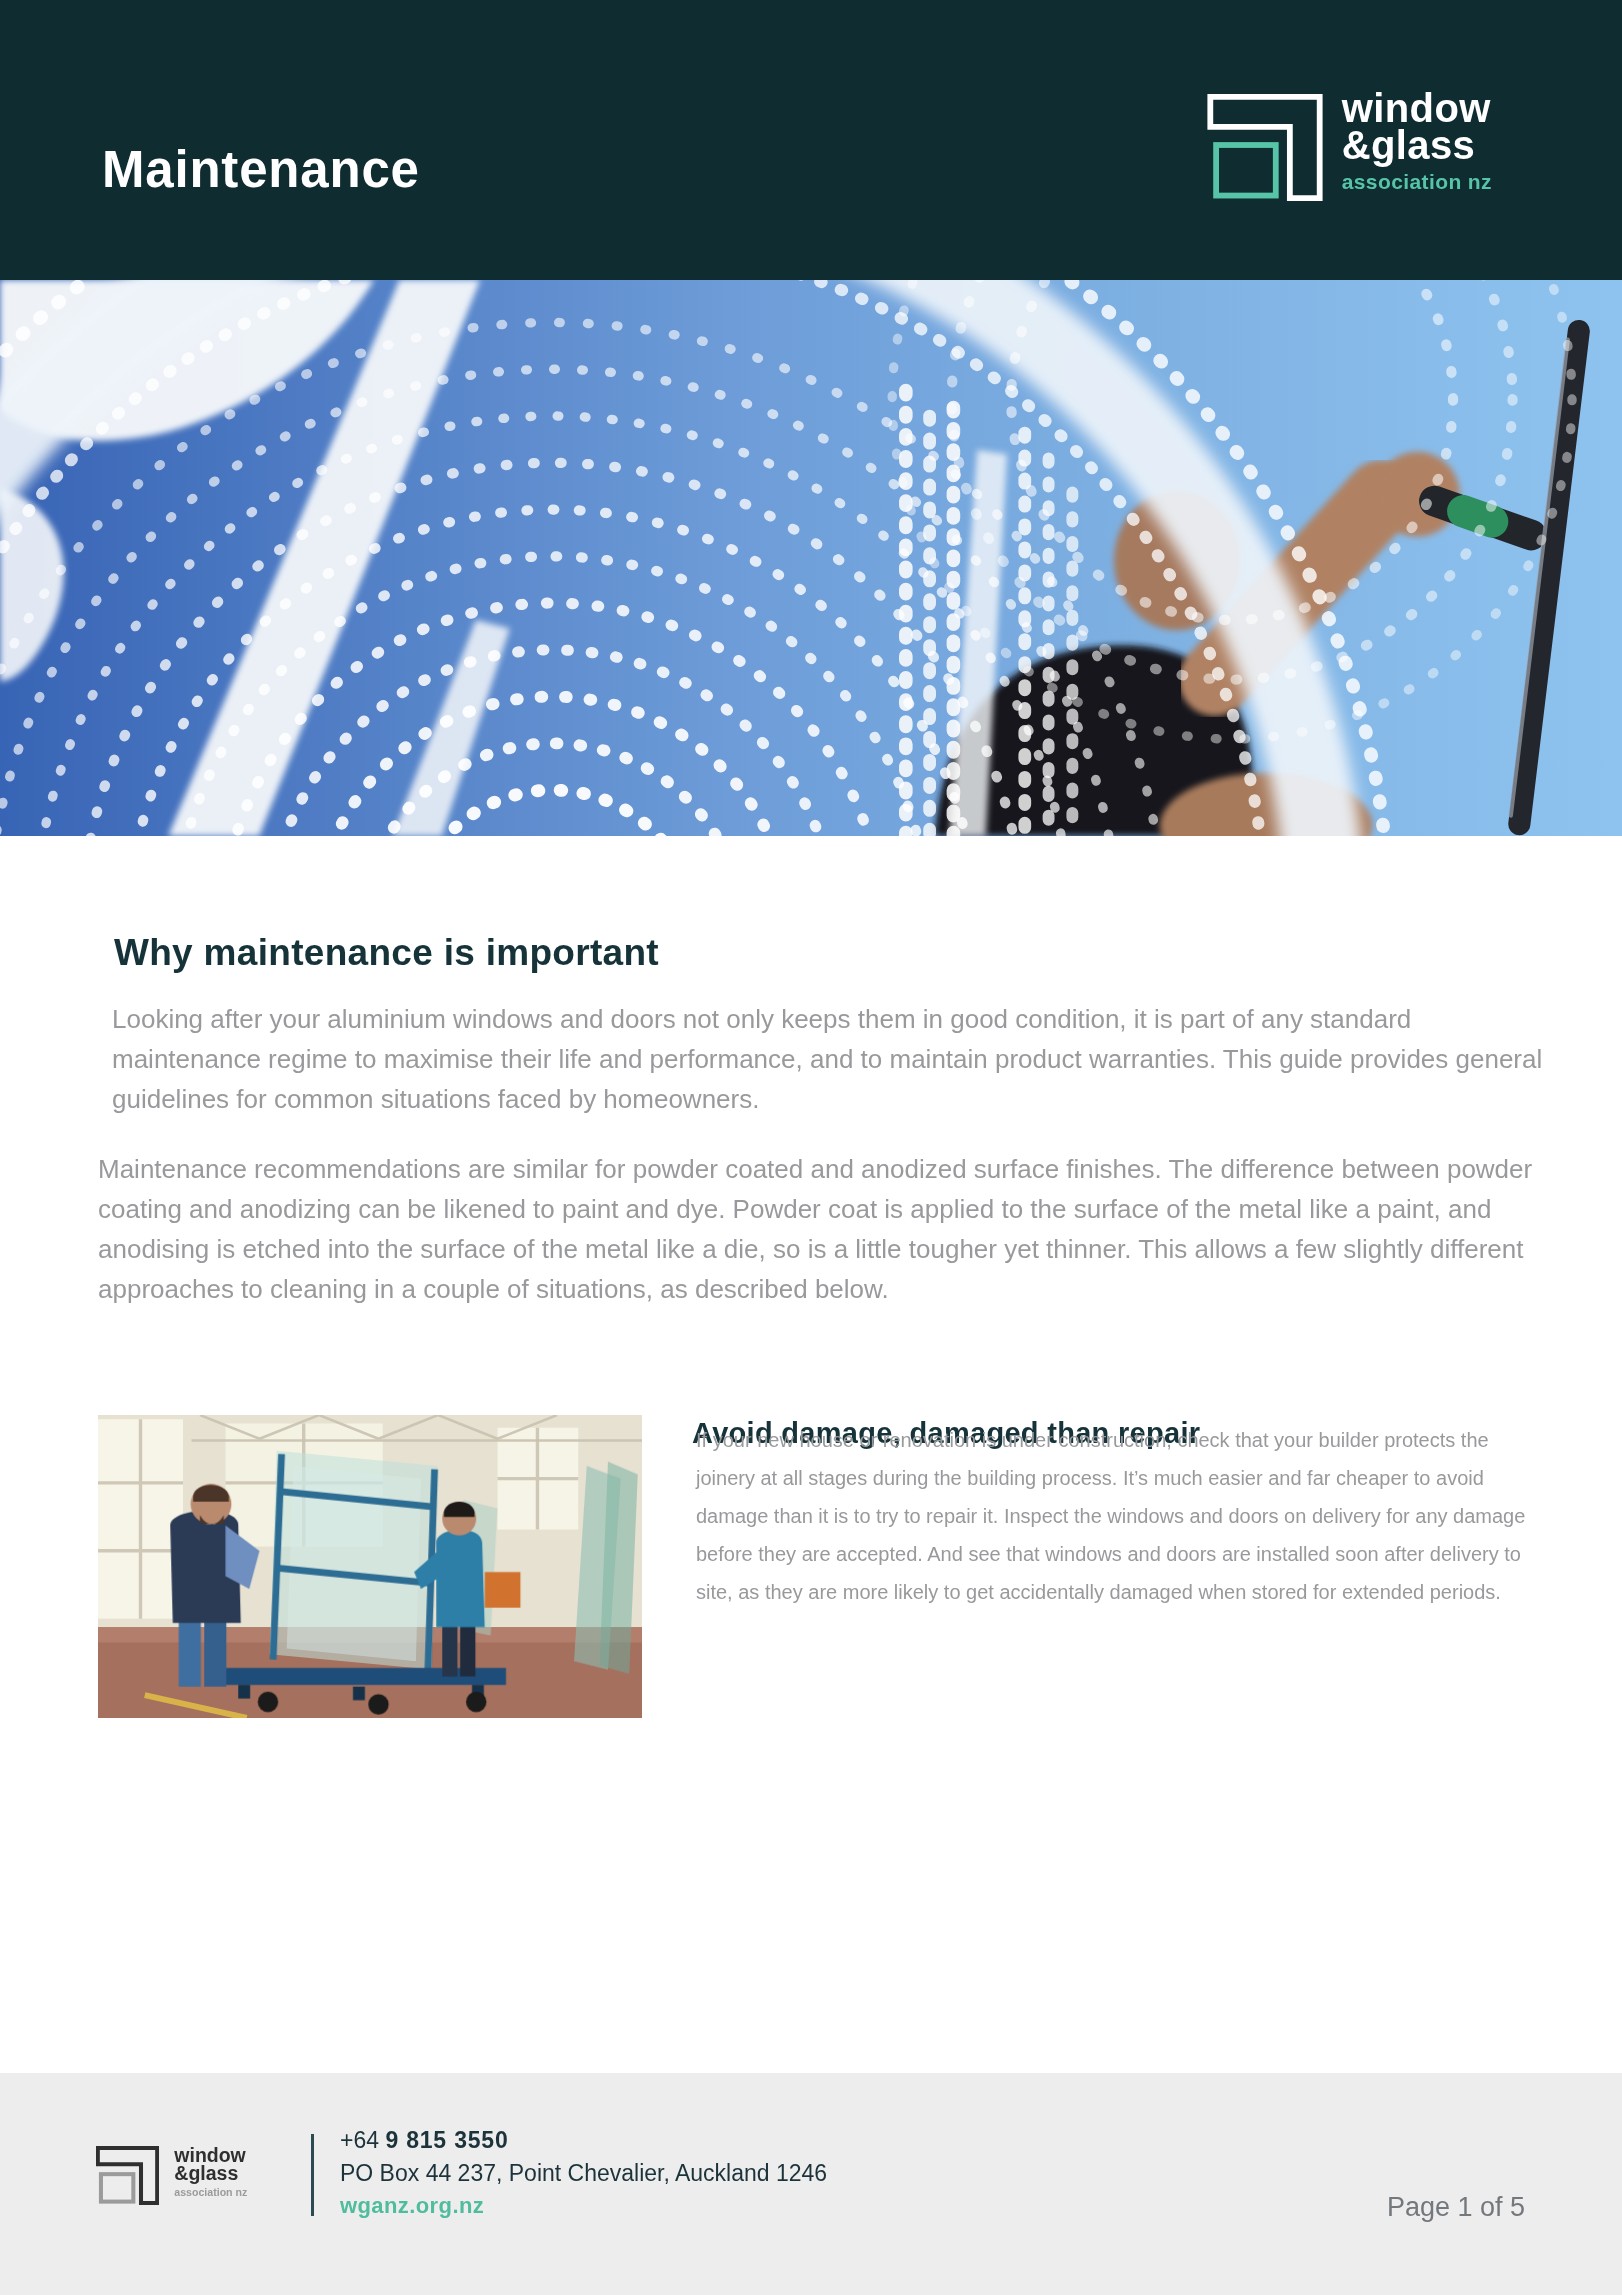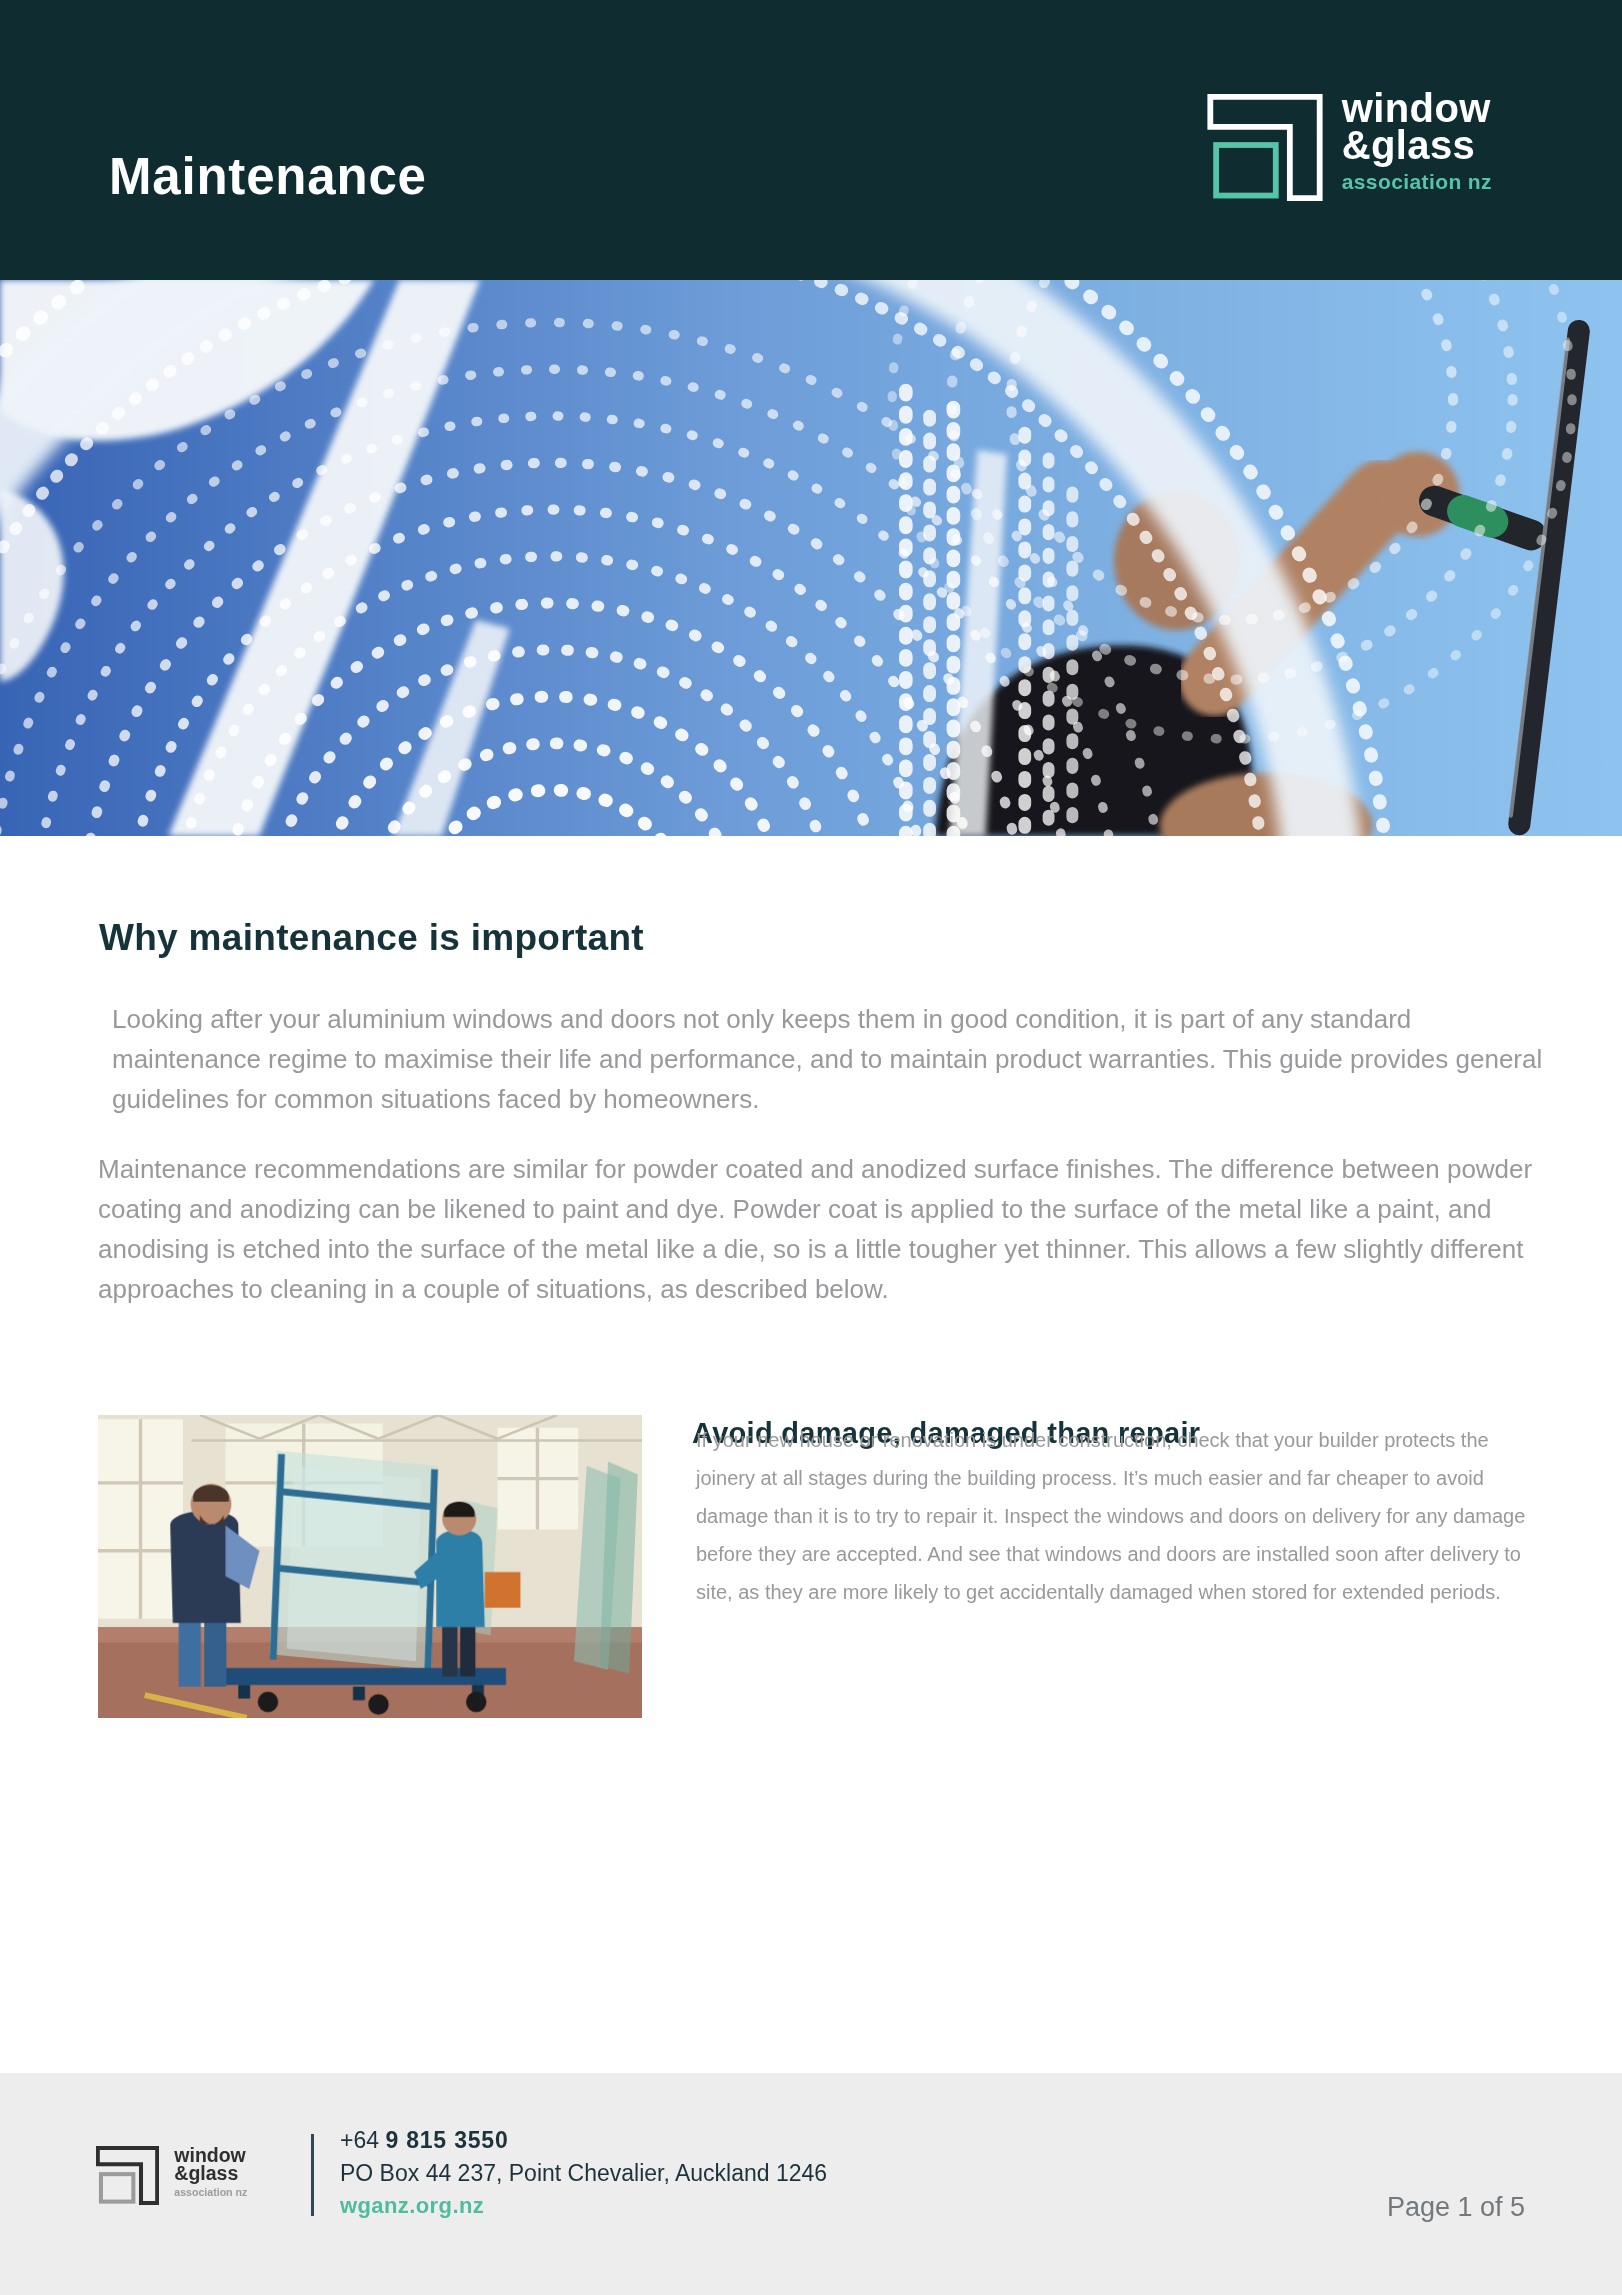--- a/index.html
+++ b/index.html
@@ -3,33 +3,33 @@
 <meta charset="utf-8">
 <style>
   html,body{margin:0;padding:0;background:#ffffff;}
   .page{
     position:relative;width:1623px;height:2295px;overflow:hidden;
     background:#ffffff;font-family:"Liberation Sans",sans-serif;
   }
   
   .header{position:absolute;left:0;top:0;width:1623px;height:280px;background:#0f2c31;}
   .page-title{
-    position:absolute;left:98px;top:136px;margin:11px;
+    position:absolute;left:98px;top:136px;margin:4px;
     color:#ffffff;font-size:51px;font-weight:bold;letter-spacing:0.8px;
   }
   .logo{position:absolute;left:1207px;top:93px;display:flex;gap:18.7px;align-items:flex-start;}
   .logo-text{display:flex;flex-direction:column;margin-top:-3.4px;}
   .logo-word{color:#ffffff;font-size:40px;line-height:37px;font-weight:bold;letter-spacing:0.4px;}
   .logo-sub{color:#57c4a7;font-size:21px;font-weight:bold;margin-top:6.8px;letter-spacing:0.4px;}
   
   .hero{position:absolute;left:0;top:280px;width:1623px;height:556px;}
   .hero svg{display:block;}
   
   .h2{
-    position:absolute;left:98px;top:916px;margin:1px;
+    position:absolute;left:98px;top:916px;margin:16px;
     color:#17333a;font-size:37px;font-weight:bold;letter-spacing:0.3px;
   }
   .p1{position:absolute;left:98px;top:985px;width:1436px;margin:14px;
       color:#98999c;font-size:26px;line-height:40px;}
   .p2{position:absolute;left:98px;top:1149px;width:1444px;margin:0;
       color:#98999c;font-size:26px;line-height:40px;}
   .factory{position:absolute;left:98px;top:1415px;width:544px;height:303px;}
   .h3{
     position:absolute;left:692px;top:1417px;margin:0;
     color:#17333a;font-size:29px;font-weight:bold;letter-spacing:0.3px;

